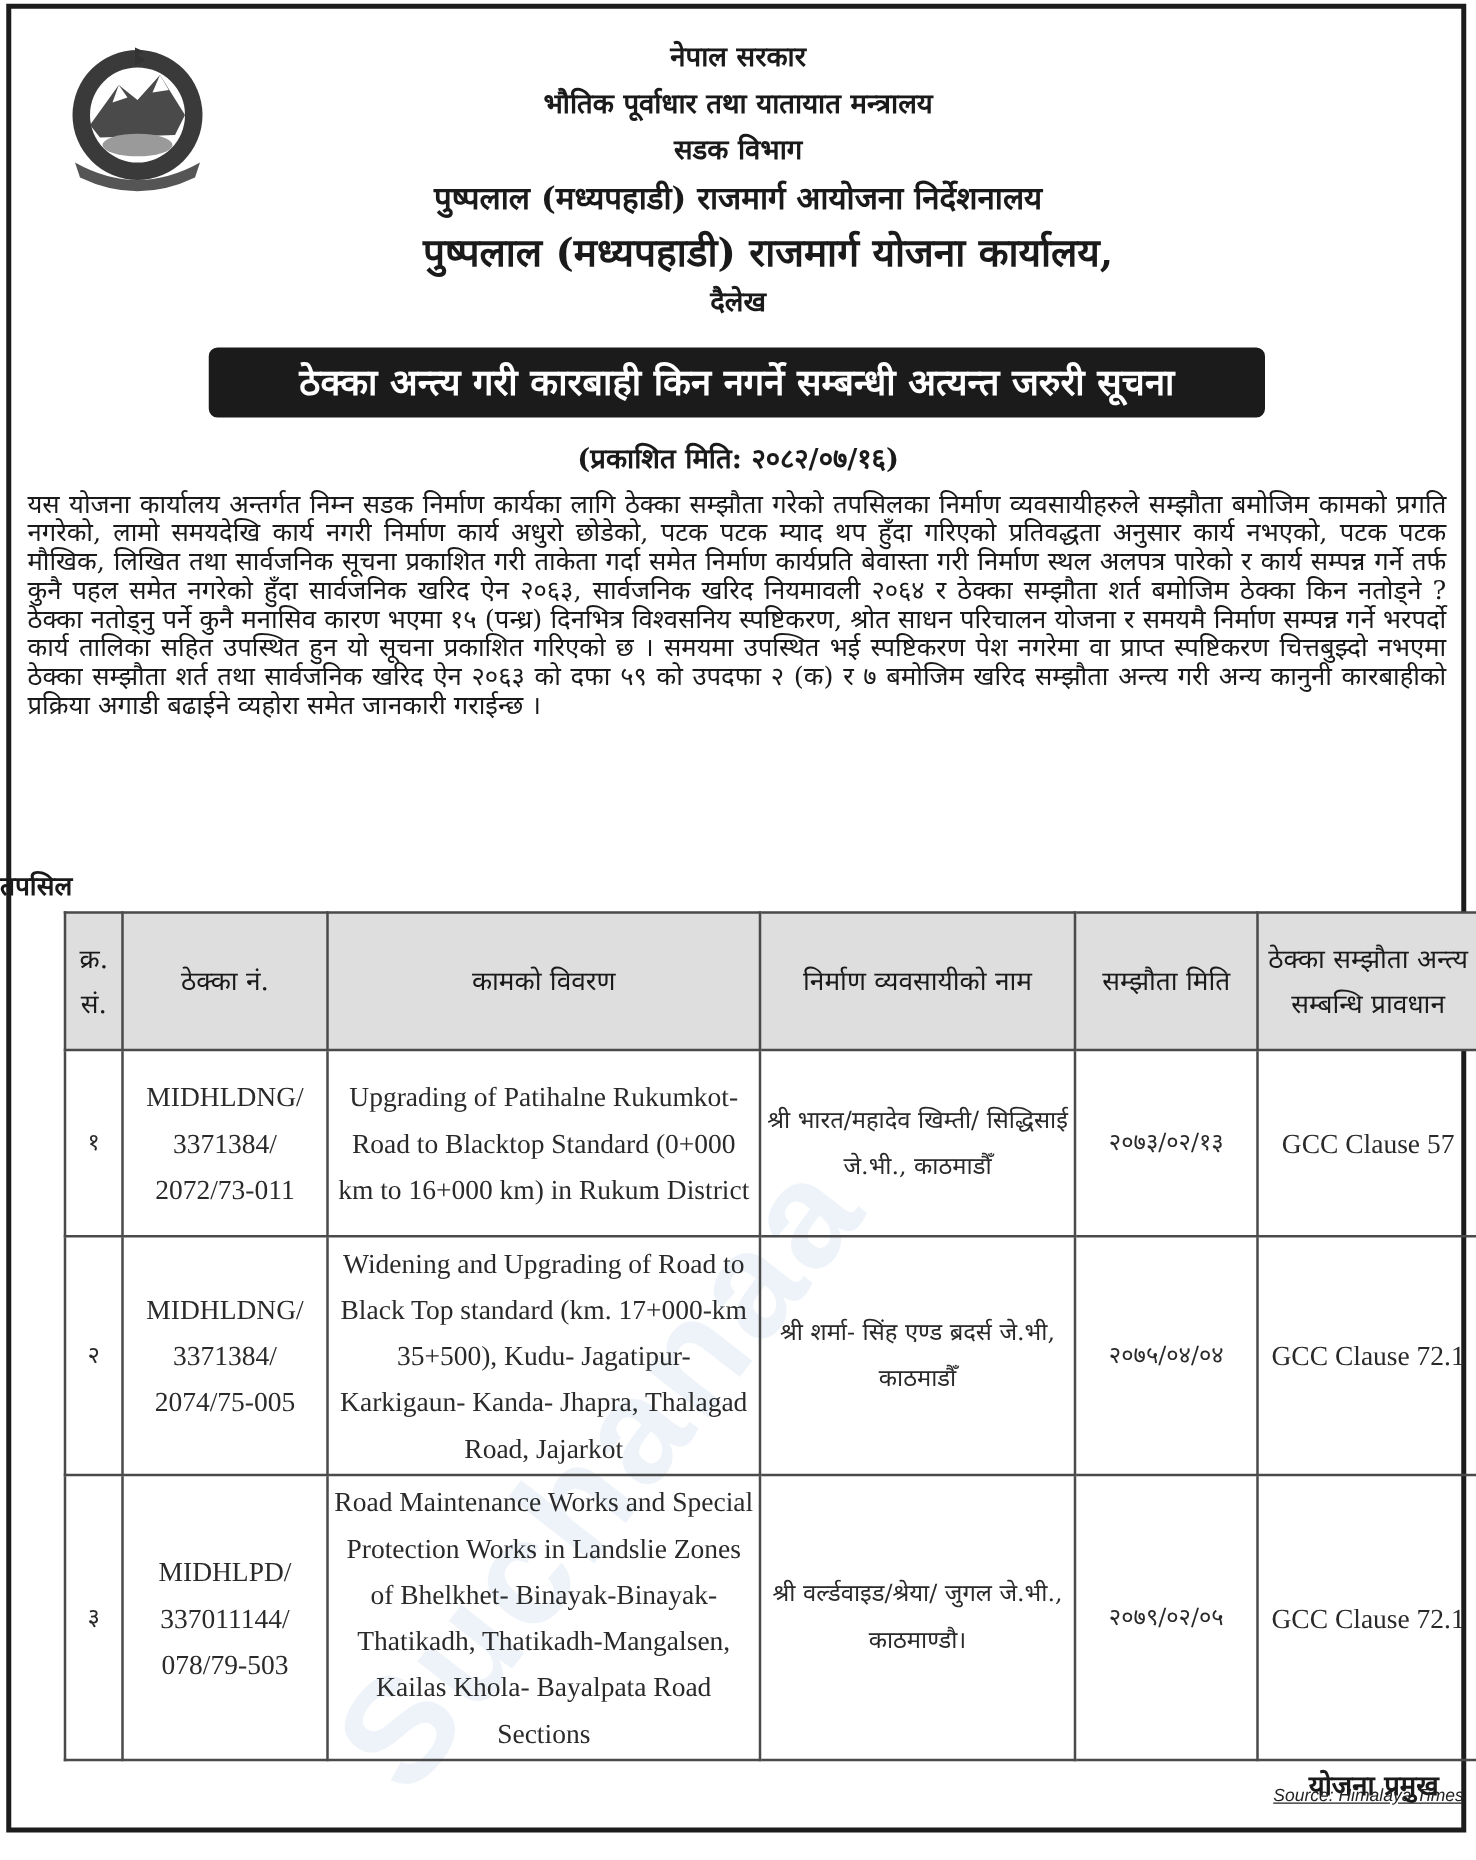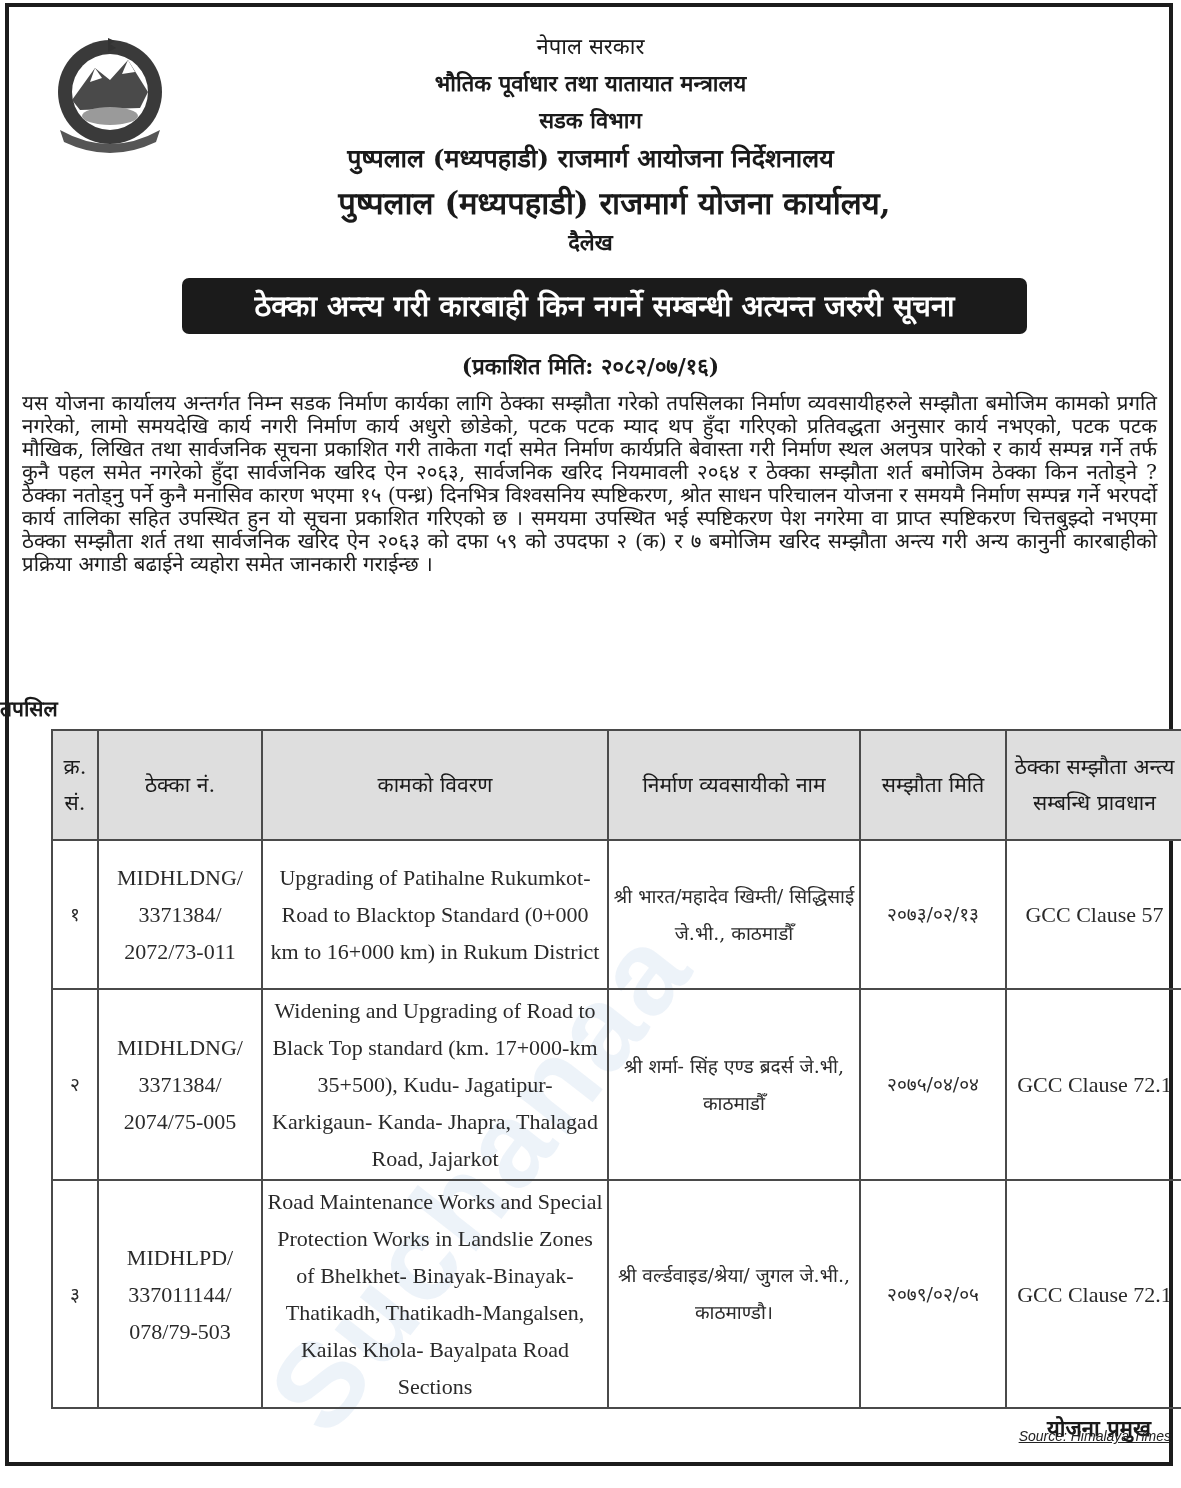--- a/index.html
+++ b/index.html
@@ -13,28 +13,28 @@
   }
   .wm-text {
     position: absolute; left: 180px; top: 1110px; font-family: "Liberation Sans", sans-serif;
     font-weight: bold; font-size: 120px; color: #2f6fb8; transform: rotate(-52deg);
     opacity: 0.08; letter-spacing: 4px;
   }
   .logo {
     position: absolute; left: 40px; top: 30px; width: 140px; height: 130px;
   }
   .header { position: absolute; left: 0; right: 0; top: 28px; text-align: center; }
-  .header .l1 { font-size: 22px; font-weight: normal; line-height: 37px; }
+  .header .l1 { font-size: 22px; font-weight: bold; line-height: 37px; }
   .header .l2 { font-size: 22px; font-weight: bold; line-height: 37px; }
   .header .l3 { font-size: 22px; font-weight: bold; line-height: 37px; text-align: center; }
   .header .l4 { font-size: 25px; font-weight: bold; line-height: 40px; }
   .header .l5 { font-size: 31px; font-weight: bold; line-height: 48px; padding-left: 48px; }
   .header .l6 { font-size: 22px; font-weight: bold; line-height: 30px; }
   .banner {
-    position: absolute; left: 182px; top: 278px; width: 845px; height: 56px;
+    position: absolute; left: 167px; top: 278px; width: 845px; height: 56px;
     background: #1b1b1b; border-radius: 7px; color: #ffffff;
     font-size: 29px; font-weight: bold; text-align: center; line-height: 56px;
   }
   .pubdate {
     position: absolute; left: 0; right: 0; top: 350px; text-align: center;
     font-size: 22px; font-weight: bold;
   }
   .para {
     position: absolute; left: 22px; top: 392px; width: 1135px;
     font-size: 20.5px; line-height: 23px; text-align: justify;

